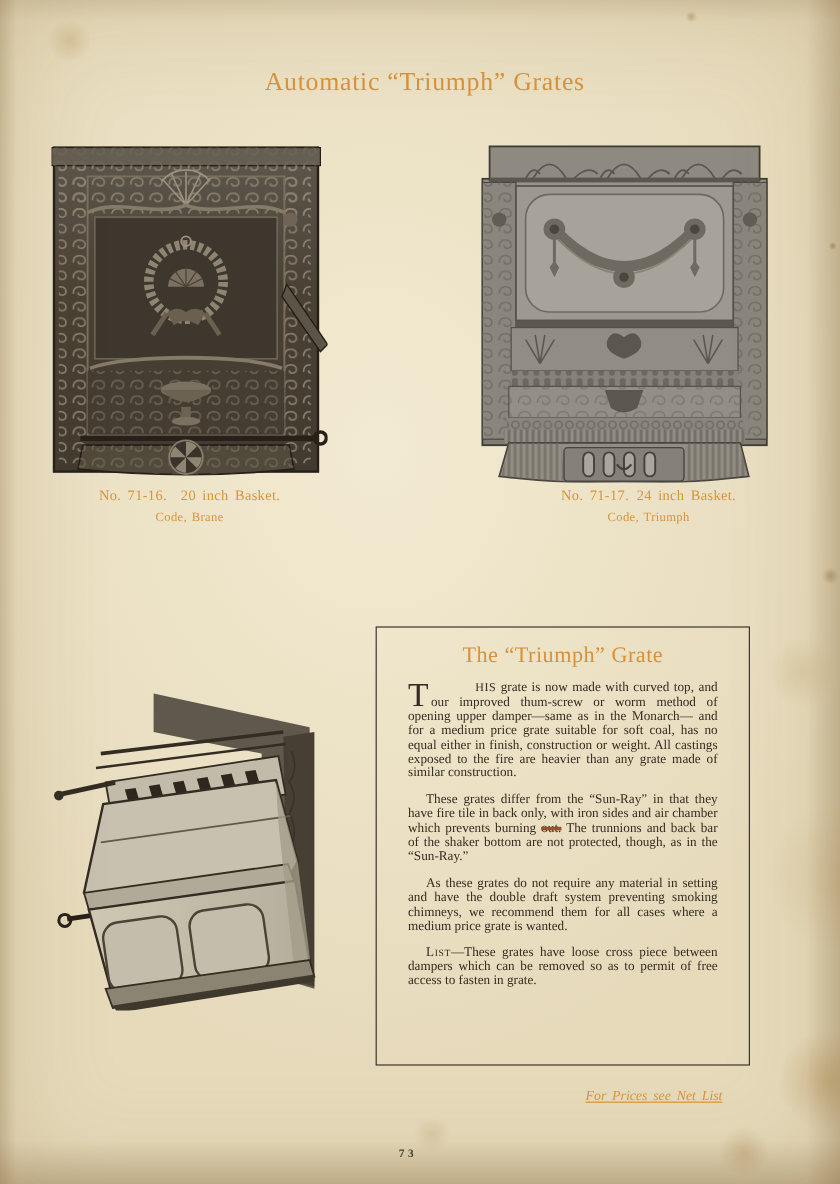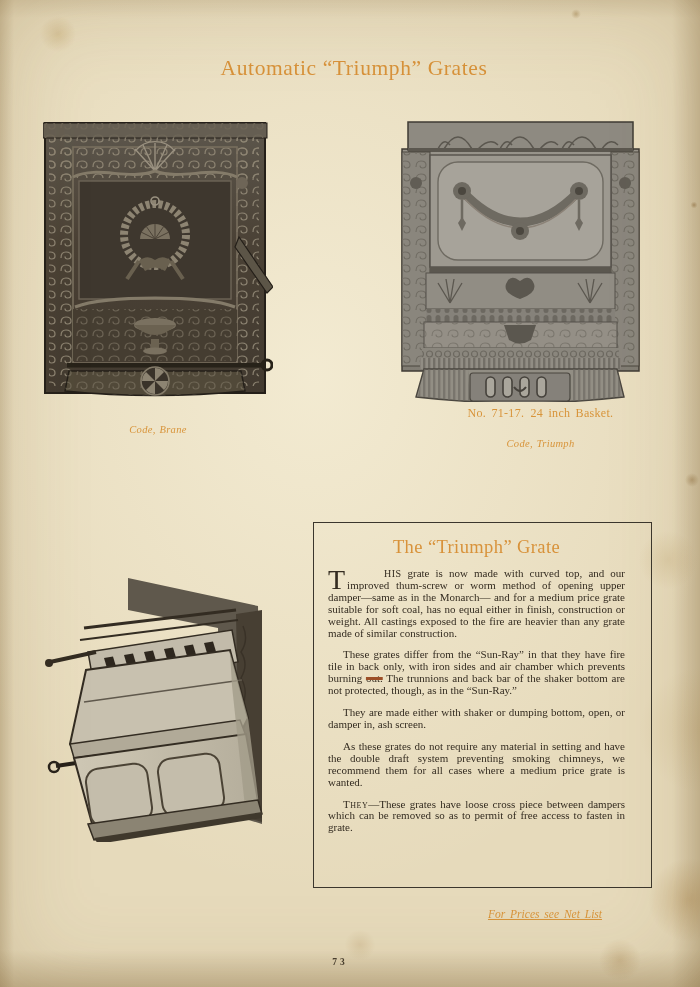--- a/index.html
+++ b/index.html
@@ -35,25 +35,25 @@
   .fig-left{left:43px;top:119px;}
   .fig-right{left:398px;top:119px;}
   .fig-back{left:40px;top:566px;}
   .caption{
     position:absolute;text-align:center;color:#d8943a;
     font-size:12px;line-height:14px;word-spacing:2px;letter-spacing:.3px;
   }
   .cap-left{left:43px;top:406px;width:230px;}
   .cap-right{left:418px;top:406px;width:245px;}
   .cap-back{left:40px;top:853px;width:230px;font-size:11px;}
-  .caption .code{font-size:10.5px;font-style:italic;margin-top:17px;word-spacing:1px;}
+  .caption .code{font-size:10.5px;margin-top:5px;word-spacing:1px;}
   .article{
-    position:absolute;left:313px;top:522px;width:339px;height:366px;
+    position:absolute;left:313px;top:522px;width:312px;height:366px;
     box-sizing:border-box;border:1.5px solid #3b362d;
-    padding:10px 26px 0 14px;color:#342c21;
+    padding:10px 26px 0 26px;color:#342c21;
   }
   .article h2{
     margin:4px 0 10px 0;text-align:center;font-weight:normal;
     font-size:18.5px;letter-spacing:.4px;color:#d8923a;
   }
   .article p{
     margin:10px 0 0 0;font-size:11px;line-height:11.9px;
     text-align:justify;text-indent:15px;
   }
   .article p.first{margin-top:0;text-indent:0;}
@@ -213,20 +213,21 @@
         <rect x="88" y="258" width="9" height="20" rx="4.5"></rect>
         <rect x="105" y="258" width="9" height="20" rx="4.5"></rect>
         <rect x="122" y="258" width="9" height="20" rx="4.5"></rect>
         <rect x="139" y="258" width="9" height="20" rx="4.5"></rect>
       </g>
       <path d="M116 268 q6 8 12 0" fill="none" stroke="#45413b" stroke-width="2"></path>
     </svg>
   </figure>
 
   <div class="caption cap-left">
+    <div>No. 71-16.  20 inch Basket.</div>
     <div class="code"><span>Code, </span><span>Brane</span></div>
   </div>
   <div class="caption cap-right">
     <div>No. 71-17. 24 inch Basket.</div>
     <div class="code"><span>Code, </span><span>Triumph</span></div>
   </div>
 
   <figure class="fig fig-back">
     <svg width="230" height="276" viewBox="0 0 230 276">
       <defs>
@@ -265,21 +266,20 @@
       <polygon points="48,258 218,234 222,248 54,274" fill="#8b8473" stroke="#332c22" stroke-width="1.5"></polygon>
       <polygon points="54,272 222,246 222,252 58,278" fill="#3f382c"></polygon>
     </svg>
   </figure>
 
 
   <section class="article">
     <h2>The “Triumph” Grate</h2>
     <p class="first"><span class="dropcap">T</span><span class="sc">HIS</span><span> grate is now made with curved top, and our improved thum-screw or worm method of opening upper damper—same as in the Monarch— and for a medium price grate suitable for soft coal, has no equal either in finish, construction or weight. All castings exposed to the fire are heavier than any grate made of similar construction.</span></p>
     <p><span>These grates differ from the “Sun-Ray” in that they have fire tile in back only, with iron sides and air chamber which prevents burning </span><span class="struck">out.</span><span> The trunnions and back bar of the shaker bottom are not protected, though, as in the “Sun-Ray.”</span></p>
-    <p>They are made either with shaker or dumping bottom, open, or damper in, ash screen.</p>
     <p>As these grates do not require any material in setting and have the double draft system preventing smoking chimneys, we recommend them for all cases where a medium price grate is wanted.</p>
-    <p><span class="smallcaps">They</span><span>—These grates have loose cross piece between dampers which can be removed so as to permit of free access to fasten in grate.</span></p>
+    <p><span class="smallcaps">List</span><span>—These grates have loose cross piece between dampers which can be removed so as to permit of free access to fasten in grate.</span></p>
   </section>
 
   <div class="footer-note">For Prices see Net List</div>
   <div class="page-number">73</div>
 
 </div>
 
 </body></html>

